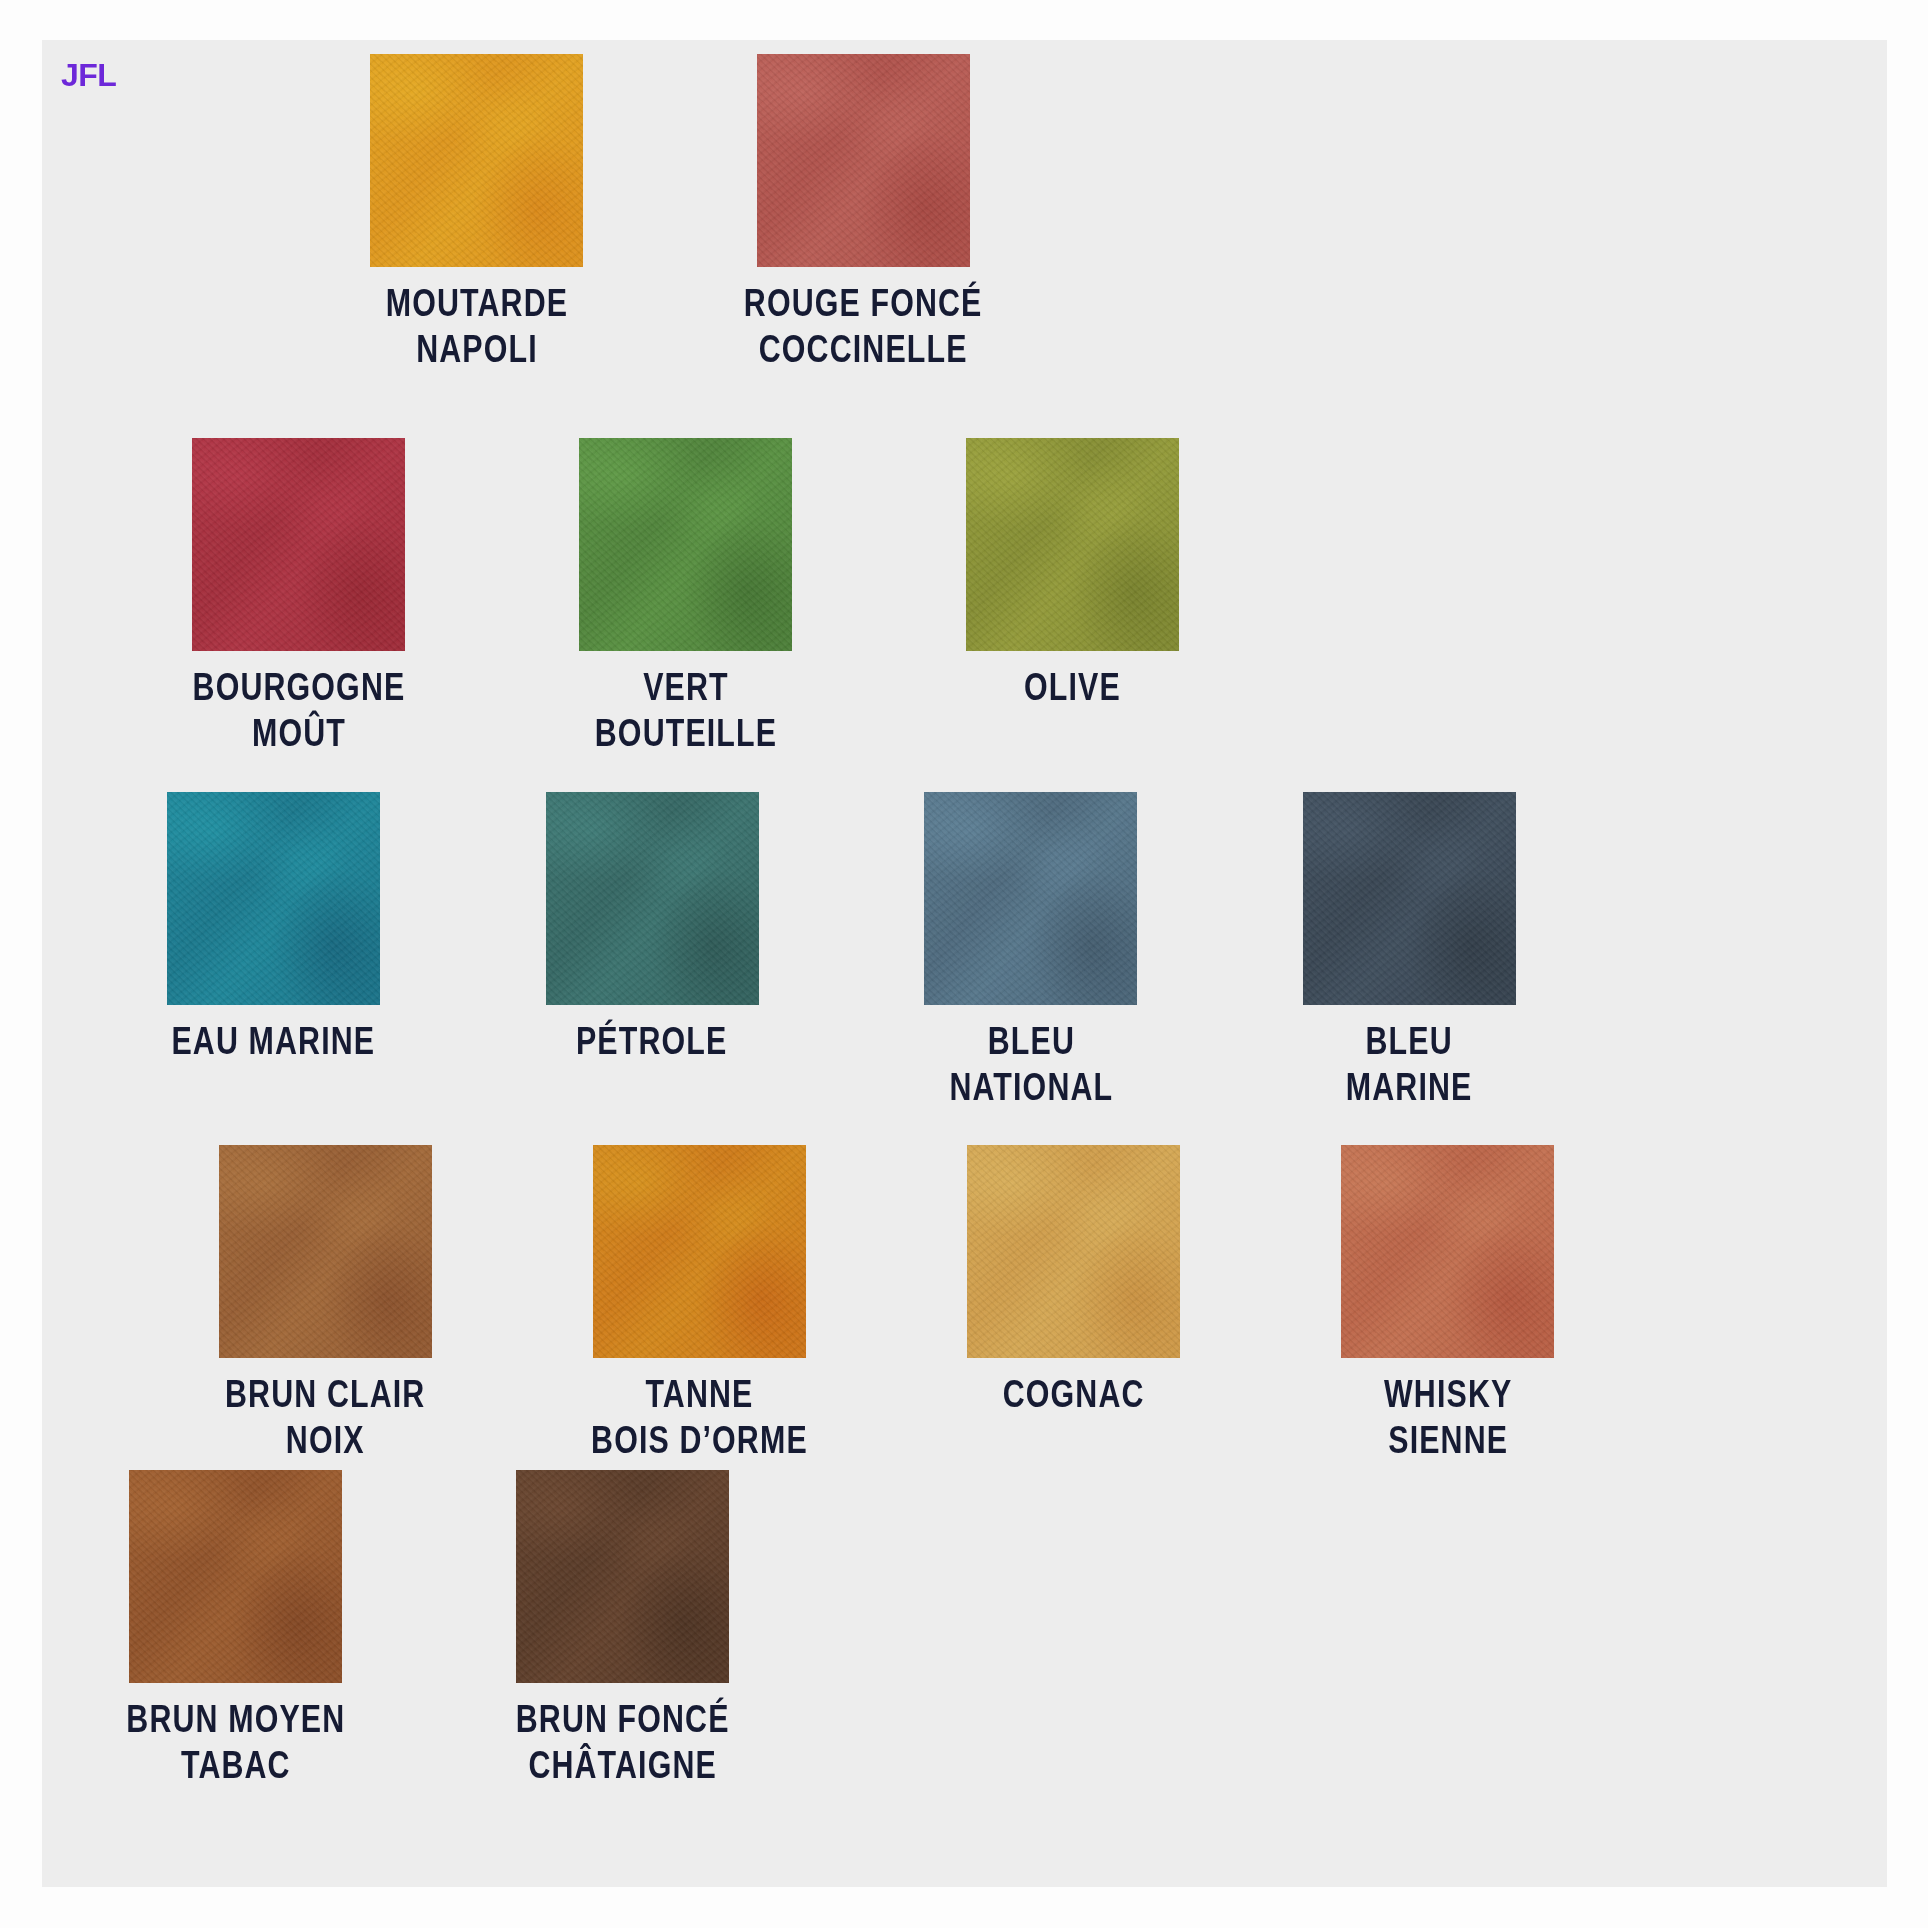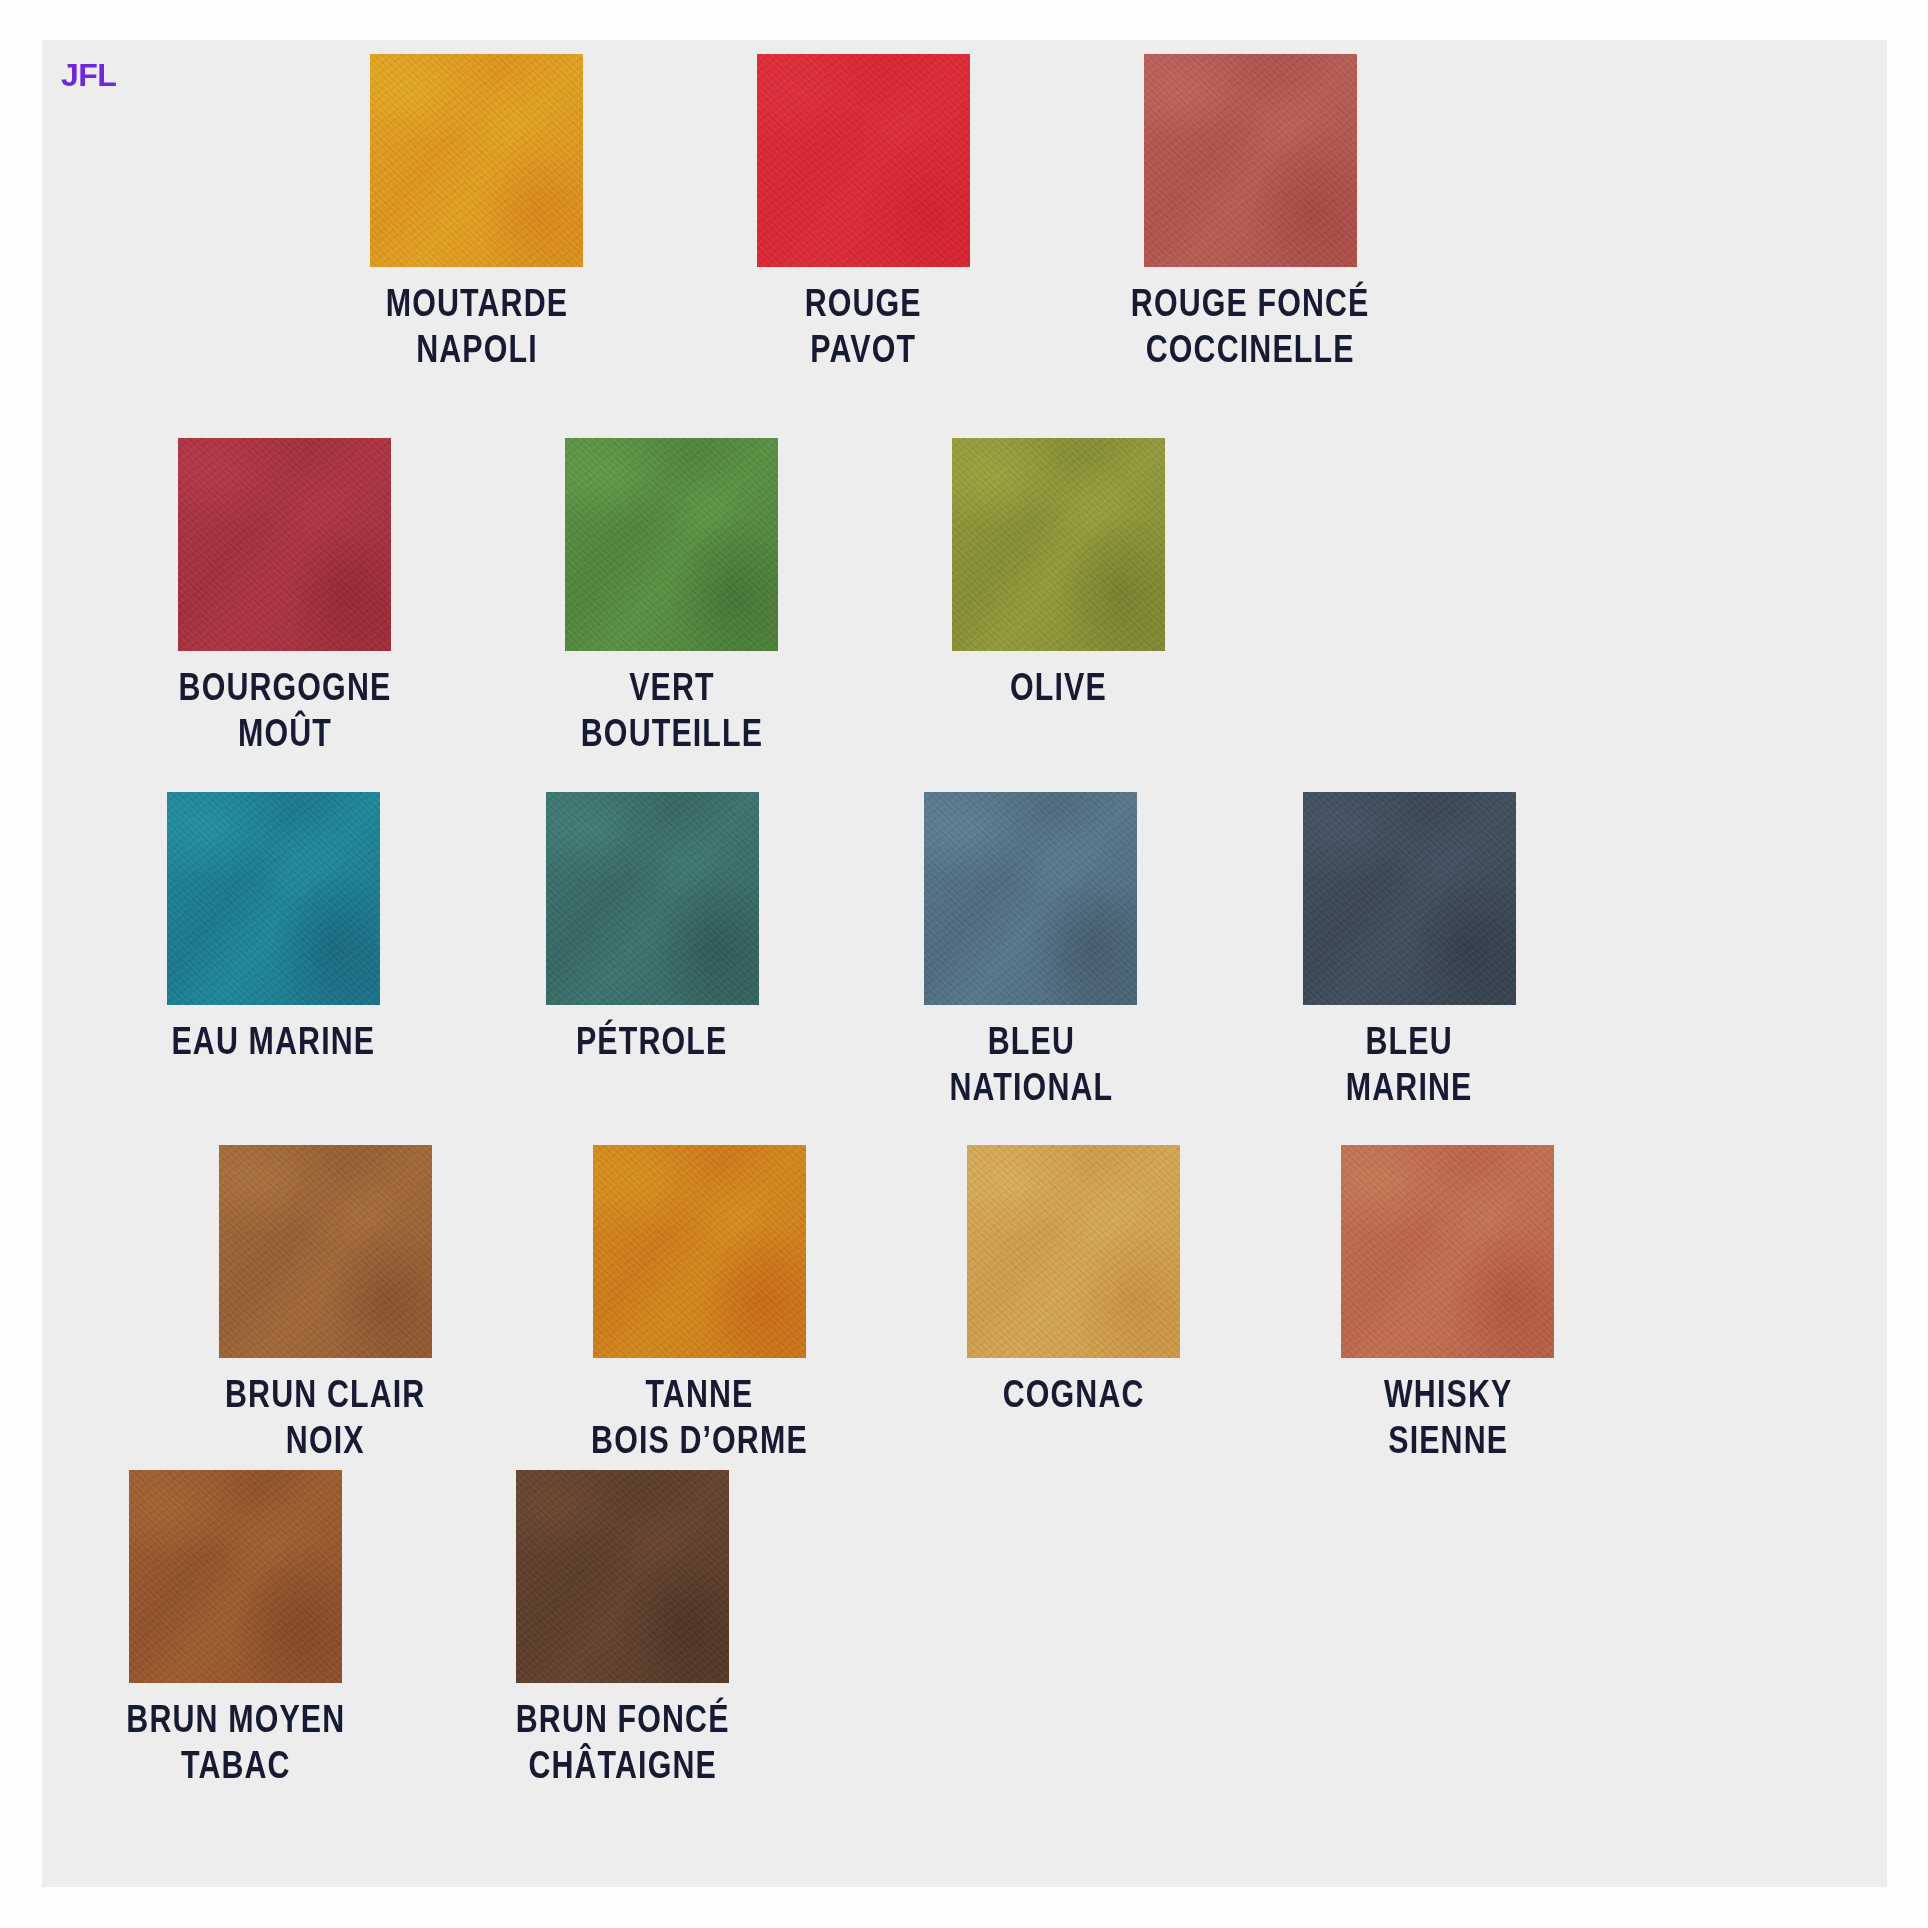--- a/index.html
+++ b/index.html
@@ -100,29 +100,25 @@
 
 <div id="board" style="background: rgb(237, 237, 237);">
   <div id="brand">JFL</div>
   <div id="rows-host">
       <div class="row" style="top: 14px; padding-left: 241px;">
         <div class="cell">
           <div class="swatch" title="#e09b1e" style="background: rgb(224, 155, 30);"></div>
           <div class="label"><span>MOUTARDE</span><span class="l2">NAPOLI</span></div>
         </div>
         <div class="cell">
-          <div class="swatch" title="#db2834" style="background: rgb(219, 40, 52);"></div>
-          <div class="label"><span>ROUGE</span><span class="l2">PAVOT</span></div>
-        </div>
-        <div class="cell">
           <div class="swatch" title="#b45750" style="background: rgb(180, 87, 80);"></div>
           <div class="label"><span>ROUGE FONCÉ</span><span class="l2">COCCINELLE</span></div>
         </div>
       </div>
-      <div class="row" style="top: 398px; padding-left: 49px;">
+      <div class="row" style="top: 398px; padding-left: 63px;">
         <div class="cell">
           <div class="swatch" title="#a8303f" style="background: rgb(168, 48, 63);"></div>
           <div class="label"><span>BOURGOGNE</span><span class="l2">MOÛT</span></div>
         </div>
         <div class="cell">
           <div class="swatch" title="#548a3e" style="background: rgb(84, 138, 62);"></div>
           <div class="label"><span>VERT</span><span class="l2">BOUTEILLE</span></div>
         </div>
         <div class="cell">
           <div class="swatch" title="#8c9436" style="background: rgb(140, 148, 54);"></div>

